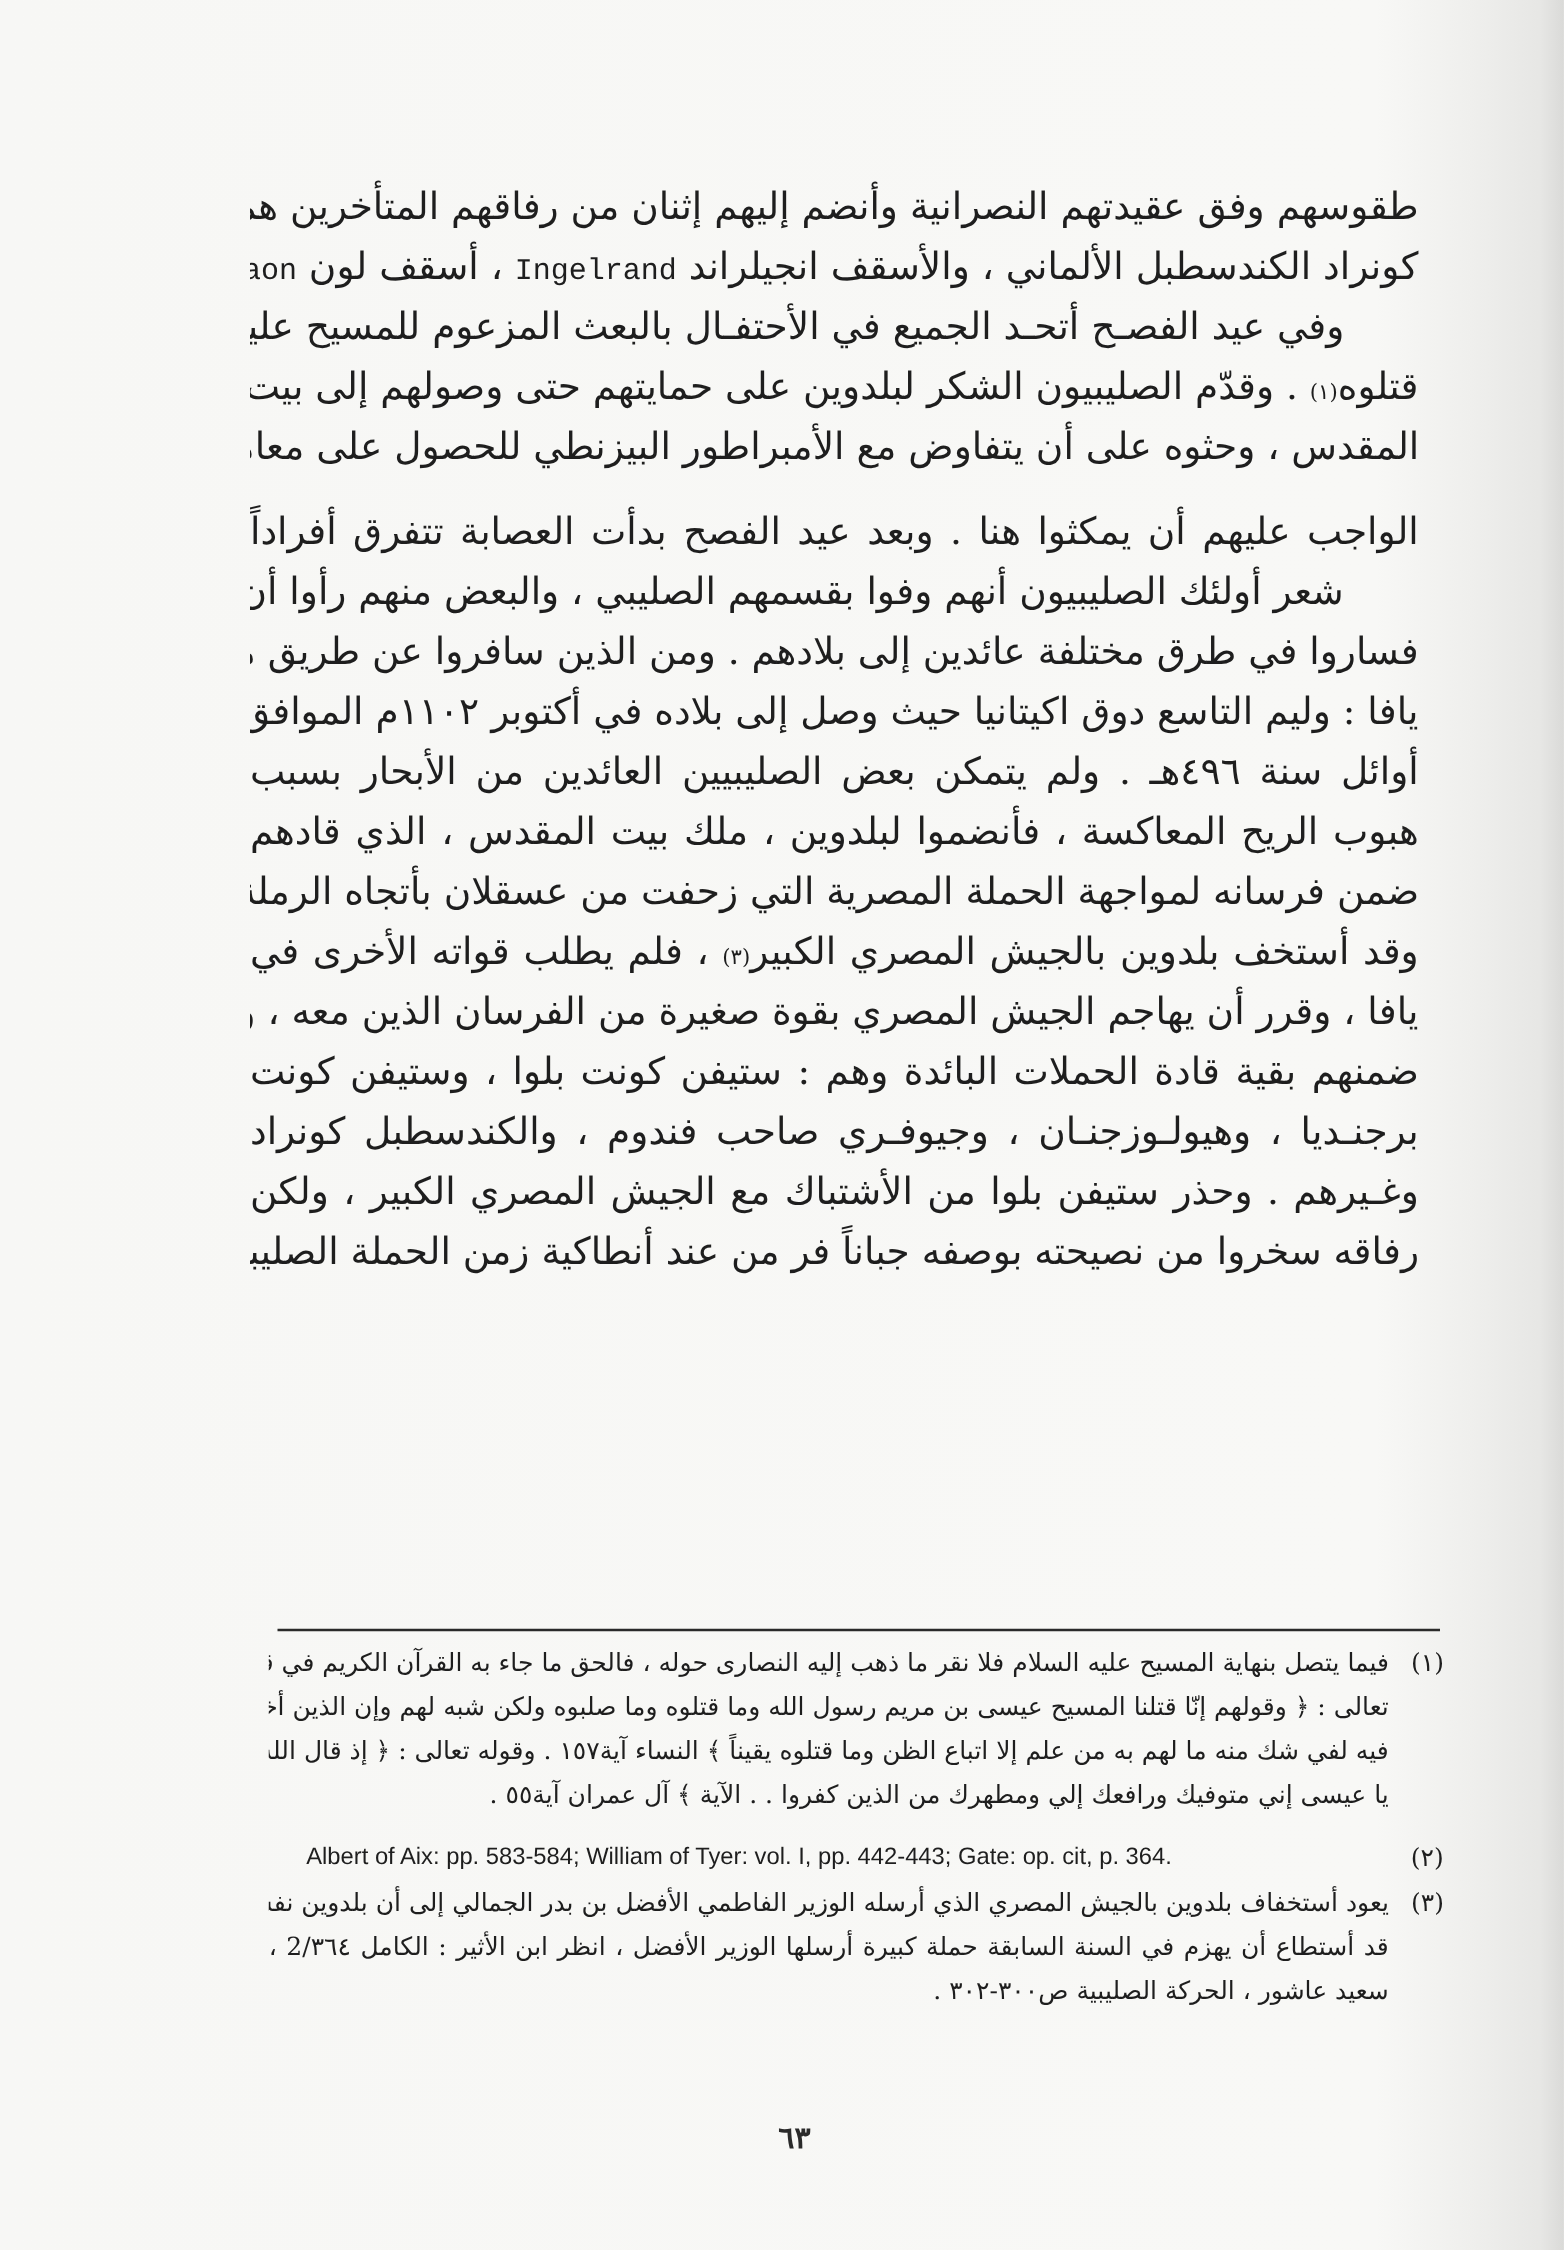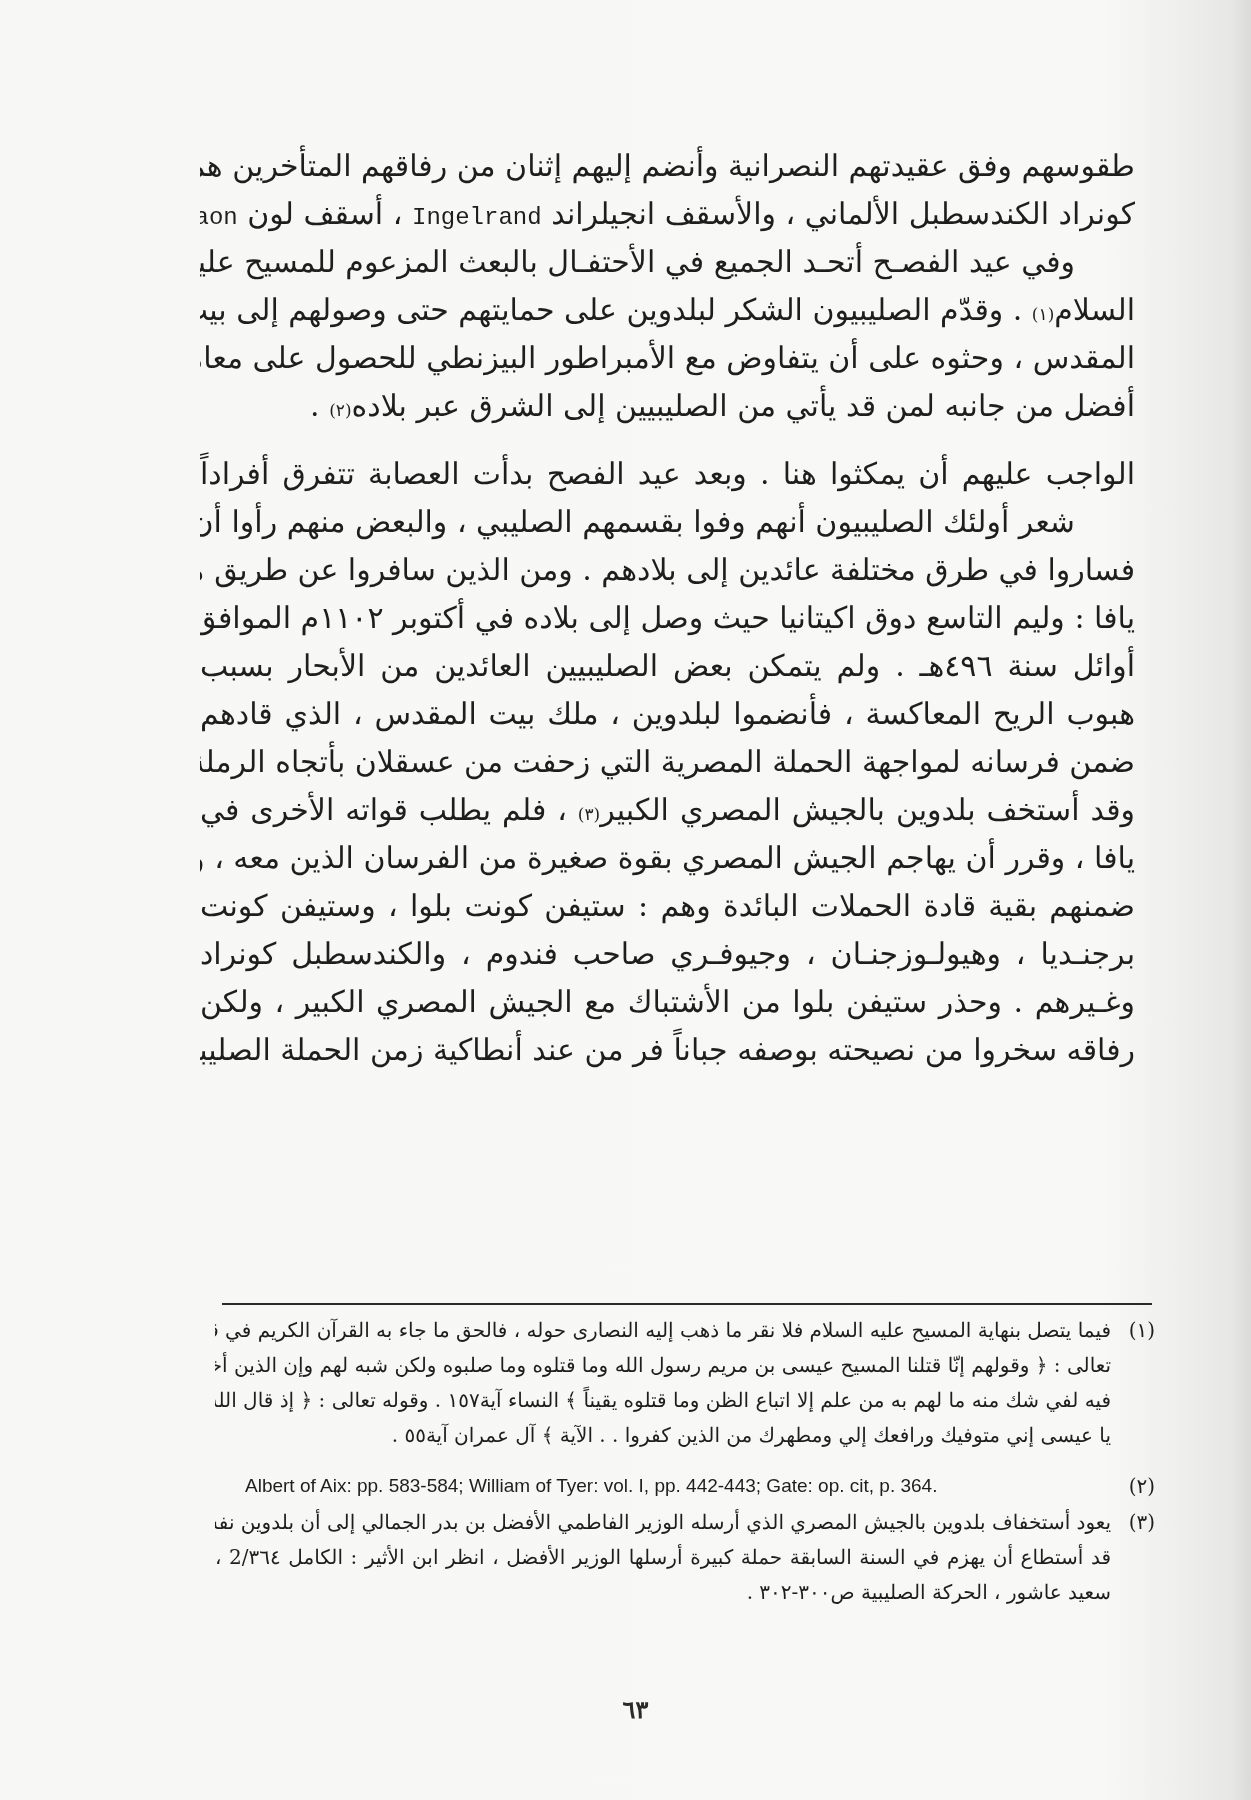--- a/index.html
+++ b/index.html
@@ -78,23 +78,22 @@
 
 <div class="page">
   <div class="page-edge"></div>
 
   <div class="body-text">
 
     <div>
       <div class="line">طقوسهم وفق عقيدتهم النصرانية وأنضم إليهم إثنان من رفاقهم المتأخرين هما :</div>
       <div class="line"><span>كونراد الكندسطبل الألماني ، والأسقف انجيلراند</span> <span class="latin">Ingelrand</span> <span>، أسقف لون</span> <span class="latin">Laon</span></div>
       <div class="line indent">وفي عيد الفصـح أتحـد الجميع في الأحتفـال بالبعث المزعوم للمسيح عليه</div>
-      <div class="line"><span>السلام</span><span class="fn-sup">(١)</span> <span>. وقدّم الصليبيون الشكر لبلدوين على حمايتهم حتى وصولهم إلى بيت</span></div>
+      <div class="line"><span>قتلوه</span><span class="fn-sup">(١)</span> <span>. وقدّم الصليبيون الشكر لبلدوين على حمايتهم حتى وصولهم إلى بيت</span></div>
       <div class="line">المقدس ، وحثوه على أن يتفاوض مع الأمبراطور البيزنطي للحصول على معاملة</div>
-      <div class="line last"><span>أفضل من جانبه لمن قد يأتي من الصليبيين إلى الشرق عبر بلاده</span><span class="fn-sup">(٢)</span> <span>.</span></div>
     </div>
 
     <div class="para-gap"></div>
 
     <div>
       <div class="line">الواجب عليهم أن يمكثوا هنا . وبعد عيد الفصح بدأت العصابة تتفرق أفراداً</div>
       <div class="line indent">شعر أولئك الصليبيون أنهم وفوا بقسمهم الصليبي ، والبعض منهم رأوا أن</div>
       <div class="line">فساروا في طرق مختلفة عائدين إلى بلادهم . ومن الذين سافروا عن طريق ميناء</div>
       <div class="line">يافا : وليم التاسع دوق اكيتانيا حيث وصل إلى بلاده في أكتوبر ١١٠٢م الموافق</div>
       <div class="line">أوائل سنة ٤٩٦هـ . ولم يتمكن بعض الصليبيين العائدين من الأبحار بسبب</div>

